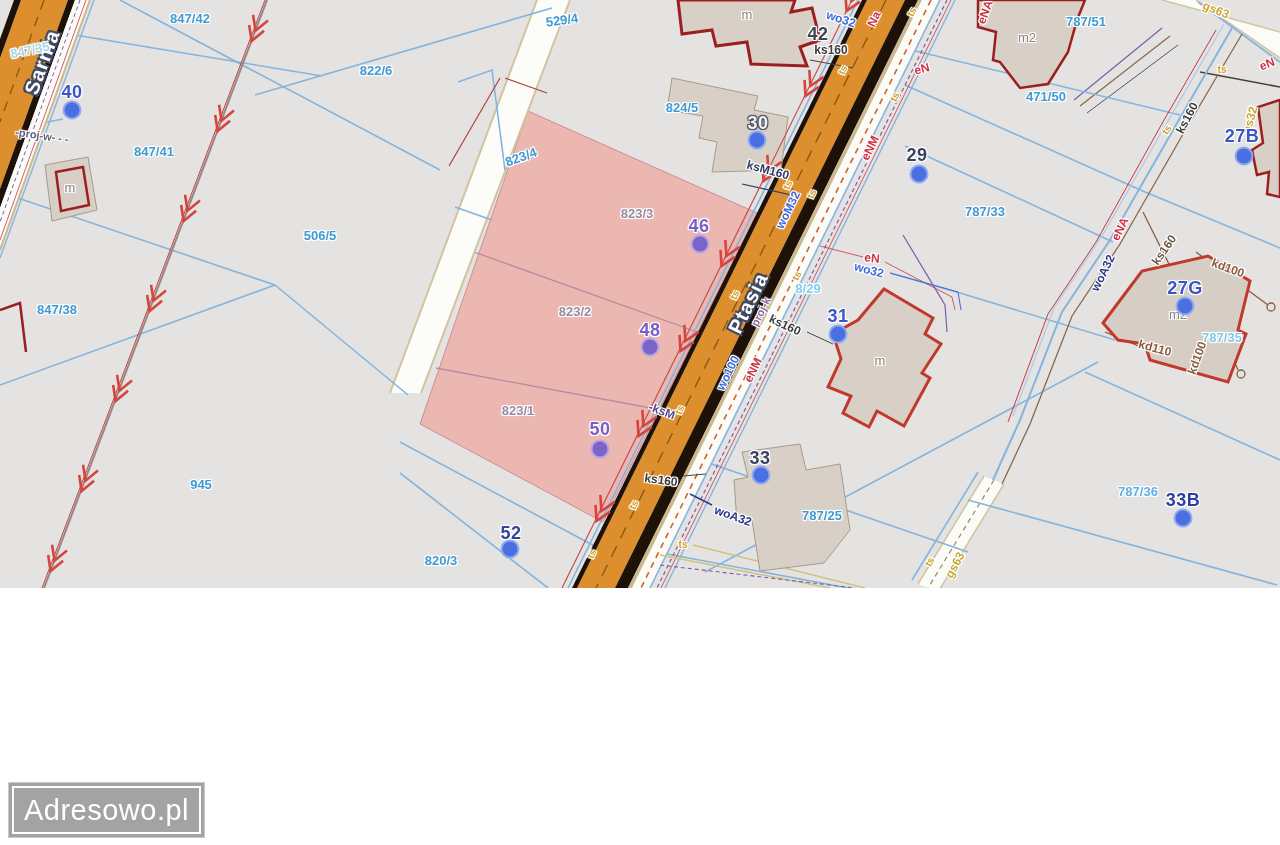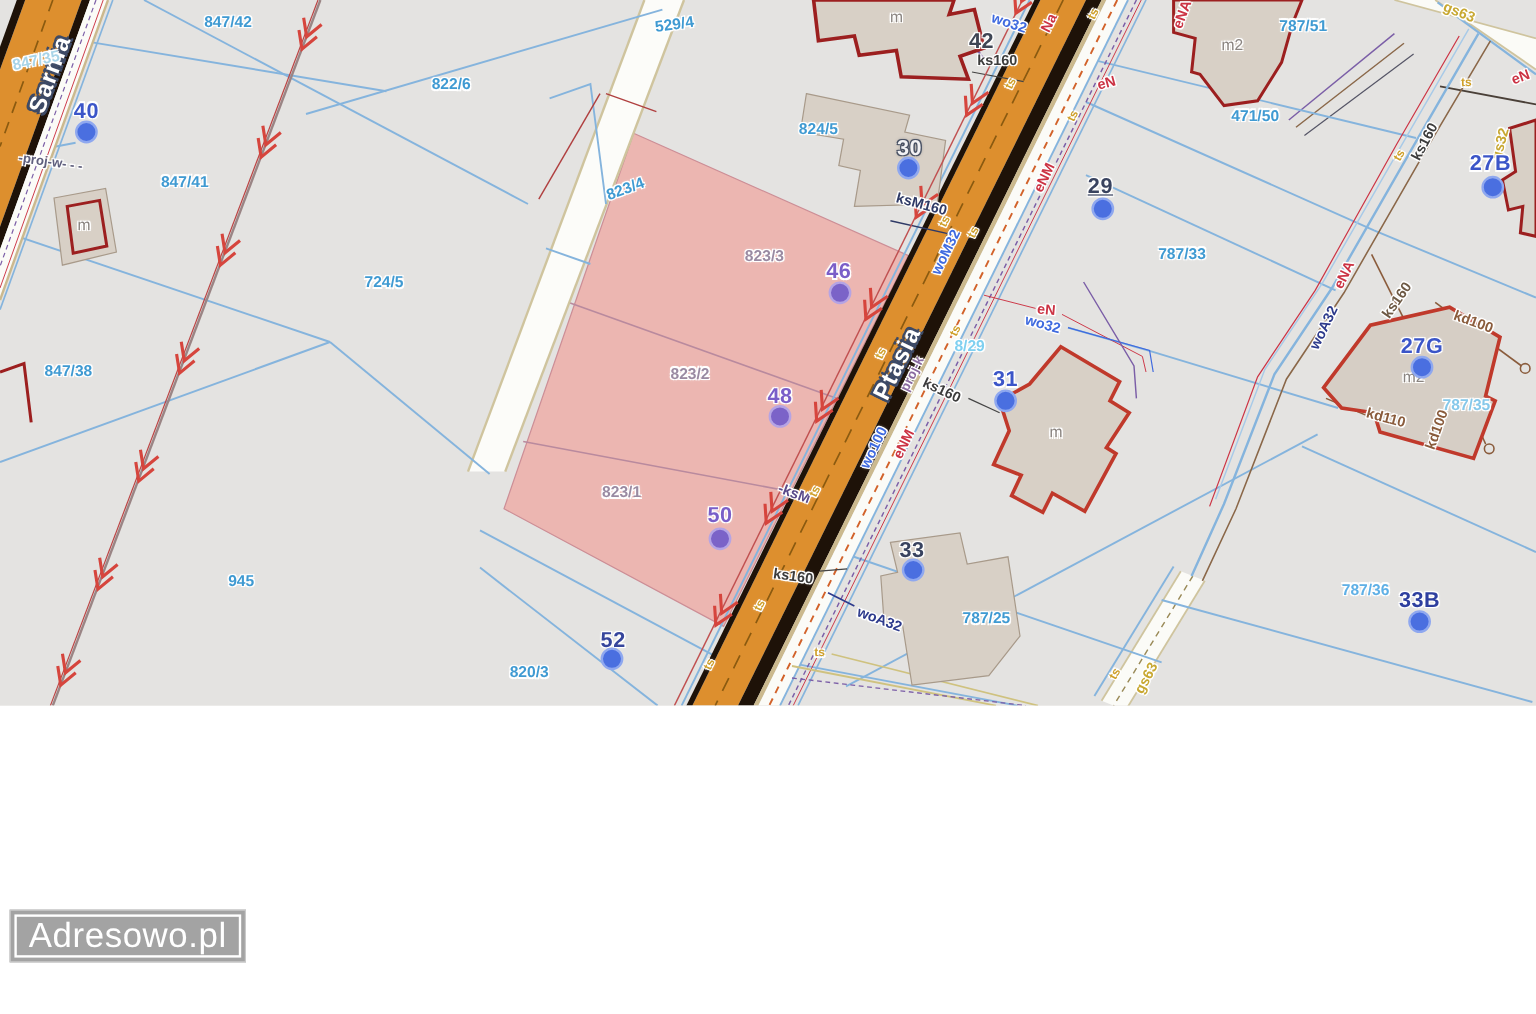--- a/index.html
+++ b/index.html
@@ -10,21 +10,21 @@
   .lbl{position:absolute;white-space:nowrap;transform:translate(-50%,-50%);line-height:1;}
   .halo{text-shadow:-1px -1px 0 #fff,1px -1px 0 #fff,-1px 1px 0 #fff,1px 1px 0 #fff,0 0 3px #fff;}
   .parcel{font-size:13px;font-weight:bold;color:#3f9ad2;}
   .addr{font-size:18px;font-weight:bold;letter-spacing:.5px;}
   .bldg{font-size:13px;color:#8a8480;font-weight:normal;}
   .street{font-size:20px;font-weight:bold;color:#fff;letter-spacing:1px;
           text-shadow:-2px -2px 0 #3d4a66,2px -2px 0 #3d4a66,-2px 2px 0 #3d4a66,2px 2px 0 #3d4a66,0 0 2px #3d4a66;}
   .util{font-size:12px;font-weight:bold;}
   .tsm{font-size:10px;font-weight:bold;color:#cfa02a;}
   .dot{position:absolute;width:15px;height:15px;border-radius:50%;transform:translate(-50%,-50%);}
-  #watermark{position:absolute;left:8px;top:758px;width:197px;height:44px;background:#a3a3a3;
+  #watermark{position:absolute;left:8px;top:782px;width:197px;height:56px;background:#a3a3a3;
              border:1px solid #c9c9c9;box-sizing:border-box;text-decoration:underline;}
   #watermark .inner{position:absolute;left:3px;top:3px;right:3px;bottom:3px;border:2px solid #fff;
              display:flex;align-items:center;justify-content:center;}
   #watermark .inner span{color:#fff;font-size:29px;letter-spacing:.5px;}
 </style>
 </head>
 <body>
 
 <div id="map">
   <svg width="1280" height="588" viewBox="0 0 1280 588">
@@ -191,21 +191,21 @@
   <div id="overlay">
       <div class="lbl street" style="left: 42px; top: 62px; transform: translate(-50%, -50%) rotate(-70deg);">Sarnia</div>
       <div class="lbl street" style="left: 748px; top: 303px; transform: translate(-50%, -50%) rotate(-64deg);">Ptasia</div>
       <div class="lbl halo parcel" style="left: 190px; top: 18px; transform: translate(-50%, -50%) rotate(0deg);">847/42</div>
       <div class="lbl halo parcel" style="left: 109px; top: 151px; transform: translate(-50%, -50%) rotate(0deg); margin-left: 45px;">847/41</div>
       <div class="lbl halo parcel" style="left: 57px; top: 309px; transform: translate(-50%, -50%) rotate(0deg);">847/38</div>
       <div class="lbl halo parcel" style="left: 30px; top: 50px; transform: translate(-50%, -50%) rotate(-12deg); color: rgb(168, 212, 232);">847/35</div>
       <div class="lbl halo parcel" style="left: 201px; top: 484px; transform: translate(-50%, -50%) rotate(0deg);">945</div>
       <div class="lbl halo parcel" style="left: 441px; top: 560px; transform: translate(-50%, -50%) rotate(0deg);">820/3</div>
       <div class="lbl halo parcel" style="left: 376px; top: 70px; transform: translate(-50%, -50%) rotate(0deg);">822/6</div>
-      <div class="lbl halo parcel" style="left: 320px; top: 235px; transform: translate(-50%, -50%) rotate(0deg);">724/5</div>
+      <div class="lbl halo parcel" style="left: 320px; top: 235px; transform: translate(-50%, -50%) rotate(0deg);">506/5</div>
       <div class="lbl halo parcel" style="left: 562px; top: 20px; transform: translate(-50%, -50%) rotate(-8deg);">529/4</div>
       <div class="lbl halo parcel" style="left: 521px; top: 157px; transform: translate(-50%, -50%) rotate(-20deg);">823/4</div>
       <div class="lbl halo parcel" style="left: 682px; top: 107px; transform: translate(-50%, -50%) rotate(0deg);">824/5</div>
       <div class="lbl halo parcel" style="left: 637px; top: 213px; transform: translate(-50%, -50%) rotate(0deg); color: rgb(154, 138, 162);">823/3</div>
       <div class="lbl halo parcel" style="left: 575px; top: 311px; transform: translate(-50%, -50%) rotate(0deg); color: rgb(154, 138, 162);">823/2</div>
       <div class="lbl halo parcel" style="left: 518px; top: 410px; transform: translate(-50%, -50%) rotate(0deg); color: rgb(154, 138, 162);">823/1</div>
       <div class="lbl halo parcel" style="left: 1086px; top: 21px; transform: translate(-50%, -50%) rotate(0deg);">787/51</div>
       <div class="lbl halo parcel" style="left: 1046px; top: 96px; transform: translate(-50%, -50%) rotate(0deg);">471/50</div>
       <div class="lbl halo parcel" style="left: 985px; top: 211px; transform: translate(-50%, -50%) rotate(0deg);">787/33</div>
       <div class="lbl halo parcel" style="left: 808px; top: 288px; transform: translate(-50%, -50%) rotate(0deg); color: rgb(127, 208, 240);">8/29</div>
@@ -266,21 +266,21 @@
       <div class="lbl halo addr" style="left: 758px; top: 123px; transform: translate(-50%, -50%) rotate(0deg); color: rgb(242, 242, 244); text-shadow: rgb(74, 82, 100) -1px -1px 0px, rgb(74, 82, 100) 1px -1px 0px, rgb(74, 82, 100) -1px 1px 0px, rgb(74, 82, 100) 1px 1px 0px, rgb(74, 82, 100) 0px 0px 3px;">30</div>
       <div class="dot" style="left: 757px; top: 140px; background: rgb(74, 111, 224); border: 2px solid rgb(143, 168, 239);"></div>
       <div class="lbl halo addr" style="left: 699px; top: 226px; transform: translate(-50%, -50%) rotate(0deg); color: rgb(122, 94, 200);">46</div>
       <div class="dot" style="left: 700px; top: 244px; background: rgb(123, 99, 200); border: 2px solid rgb(181, 164, 228);"></div>
       <div class="lbl halo addr" style="left: 650px; top: 330px; transform: translate(-50%, -50%) rotate(0deg); color: rgb(122, 94, 200);">48</div>
       <div class="dot" style="left: 650px; top: 347px; background: rgb(123, 99, 200); border: 2px solid rgb(181, 164, 228);"></div>
       <div class="lbl halo addr" style="left: 600px; top: 429px; transform: translate(-50%, -50%) rotate(0deg); color: rgb(122, 94, 200);">50</div>
       <div class="dot" style="left: 600px; top: 449px; background: rgb(123, 99, 200); border: 2px solid rgb(181, 164, 228);"></div>
       <div class="lbl halo addr" style="left: 511px; top: 533px; transform: translate(-50%, -50%) rotate(0deg); color: rgb(54, 69, 156);">52</div>
       <div class="dot" style="left: 510px; top: 549px; background: rgb(74, 111, 224); border: 2px solid rgb(143, 168, 239);"></div>
-      <div class="lbl halo addr" style="left: 917px; top: 155px; transform: translate(-50%, -50%) rotate(0deg); color: rgb(57, 67, 95); text-decoration: underline;">29</div>
+      <div class="lbl halo addr" style="left: 917px; top: 155px; transform: translate(-50%, -50%) rotate(0deg); color: rgb(57, 67, 95);">29</div>
       <div class="dot" style="left: 919px; top: 174px; background: rgb(74, 111, 224); border: 2px solid rgb(143, 168, 239);"></div>
       <div class="lbl halo addr" style="left: 838px; top: 316px; transform: translate(-50%, -50%) rotate(0deg); color: rgb(59, 85, 200);">31</div>
       <div class="dot" style="left: 838px; top: 334px; background: rgb(74, 111, 224); border: 2px solid rgb(143, 168, 239);"></div>
       <div class="lbl halo addr" style="left: 760px; top: 458px; transform: translate(-50%, -50%) rotate(0deg); color: rgb(57, 67, 95);">33</div>
       <div class="dot" style="left: 761px; top: 475px; background: rgb(74, 111, 224); border: 2px solid rgb(143, 168, 239);"></div>
       <div class="lbl halo addr" style="left: 1183px; top: 500px; transform: translate(-50%, -50%) rotate(0deg); color: rgb(46, 63, 159);">33B</div>
       <div class="dot" style="left: 1183px; top: 518px; background: rgb(74, 111, 224); border: 2px solid rgb(143, 168, 239);"></div>
       <div class="lbl halo addr" style="left: 1242px; top: 136px; transform: translate(-50%, -50%) rotate(0deg); color: rgb(59, 85, 200);">27B</div>
       <div class="dot" style="left: 1244px; top: 156px; background: rgb(74, 111, 224); border: 2px solid rgb(143, 168, 239);"></div>
       <div class="lbl halo addr" style="left: 1185px; top: 288px; transform: translate(-50%, -50%) rotate(0deg); color: rgb(59, 85, 200);">27G</div>

